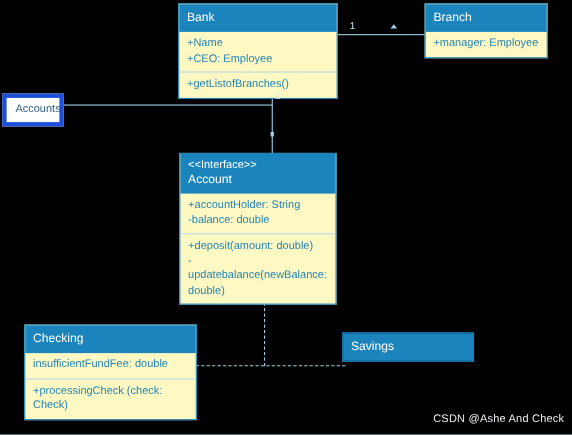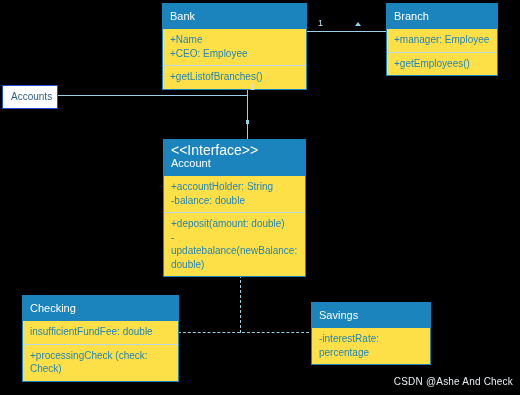--- a/index.html
+++ b/index.html
@@ -13,36 +13,36 @@
     height: 395px;
     background: #000000;
     overflow: hidden;
     font-family: "Liberation Sans", sans-serif;
     border-bottom: 3px solid #b9d9ea;
   }
 
   
   .uml-class {
     position: absolute;
-    background: #fde047;
+    background: #fef9c3;
     border: 1px solid #1b84bd;
     box-sizing: border-box;
     z-index: 5;
   }
   .uml-header {
     background: #1b84bd;
     color: #ffffff;
     font-size: 11px;
     line-height: 14px;
     padding: 5px 7px 6px 7px;
     box-sizing: border-box;
   }
   .uml-header .stereotype {
     display: block;
-    font-size: 14px;
+    font-size: 10px;
     line-height: 11px;
     font-style: normal;
   }
   .uml-header .cls-name {
     display: block;
   }
   .uml-compartment {
     padding: 4px 7px 5px 7px;
     box-sizing: border-box;
   }
@@ -53,21 +53,21 @@
     color: #2484b6;
     font-size: 10px;
     line-height: 13.5px;
     white-space: normal;
   }
 
   
   .note-box {
     position: absolute;
     background: #ffffff;
-    border: 1px solid #1d4ed8;
+    border: 4px solid #1d4ed8;
     padding: 4px 8px 5px 8px;
     box-sizing: border-box;
     color: #2f5f80;
     font-size: 10px;
     line-height: 13px;
     z-index: 6;
   }
 
   
   .conn {
@@ -186,23 +186,20 @@
     </div>
   </div>
 
   <div class="uml-class" style="left:386px; top:3px; width:112px;">
     <div class="uml-header">
       <span class="cls-name">Branch</span>
     </div>
     <div class="uml-compartment">
       <div class="uml-member">+manager: Employee</div>
     </div>
-    <div class="uml-compartment">
-      <div class="uml-member">+getEmployees()</div>
-    </div>
   </div>
 
   <div class="uml-class" style="left:163px; top:139px; width:143px;">
     <div class="uml-header">
       <span class="stereotype">&lt;&lt;Interface&gt;&gt;</span>
       <span class="cls-name">Account</span>
     </div>
     <div class="uml-compartment">
       <div class="uml-member">+accountHolder: String</div>
       <div class="uml-member">-balance: double</div>
@@ -222,20 +219,17 @@
     </div>
     <div class="uml-compartment">
       <div class="uml-member">+processingCheck (check: Check)</div>
     </div>
   </div>
 
   <div class="uml-class" style="left:311px; top:302px; width:120px;">
     <div class="uml-header">
       <span class="cls-name">Savings</span>
     </div>
-    <div class="uml-compartment">
-      <div class="uml-member">-interestRate: percentage</div>
-    </div>
   </div>
 
   <div class="watermark">CSDN @Ashe And Check</div>
 
 </div>
 
 </body></html>

